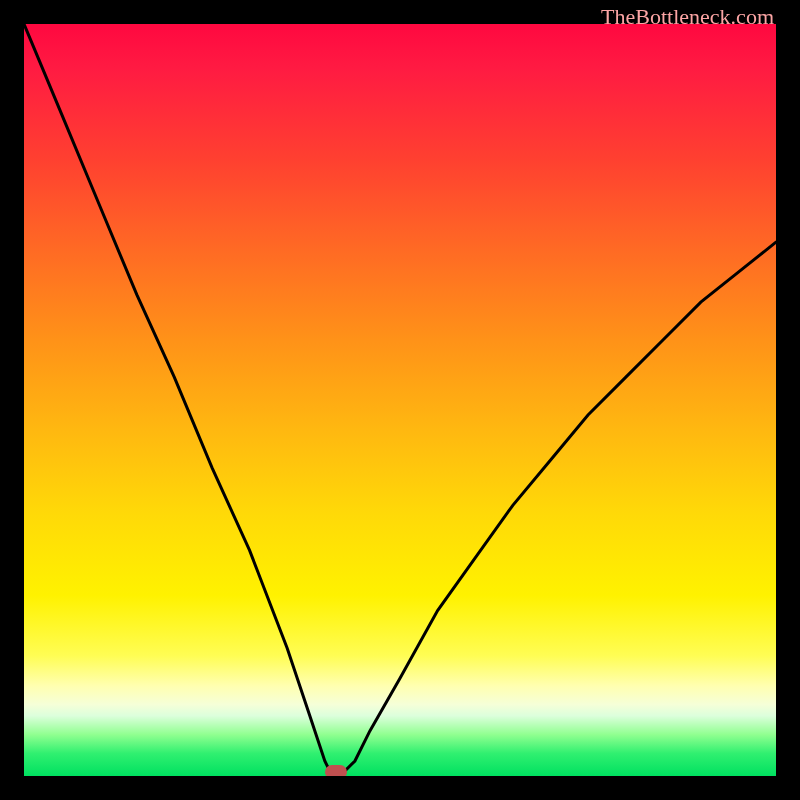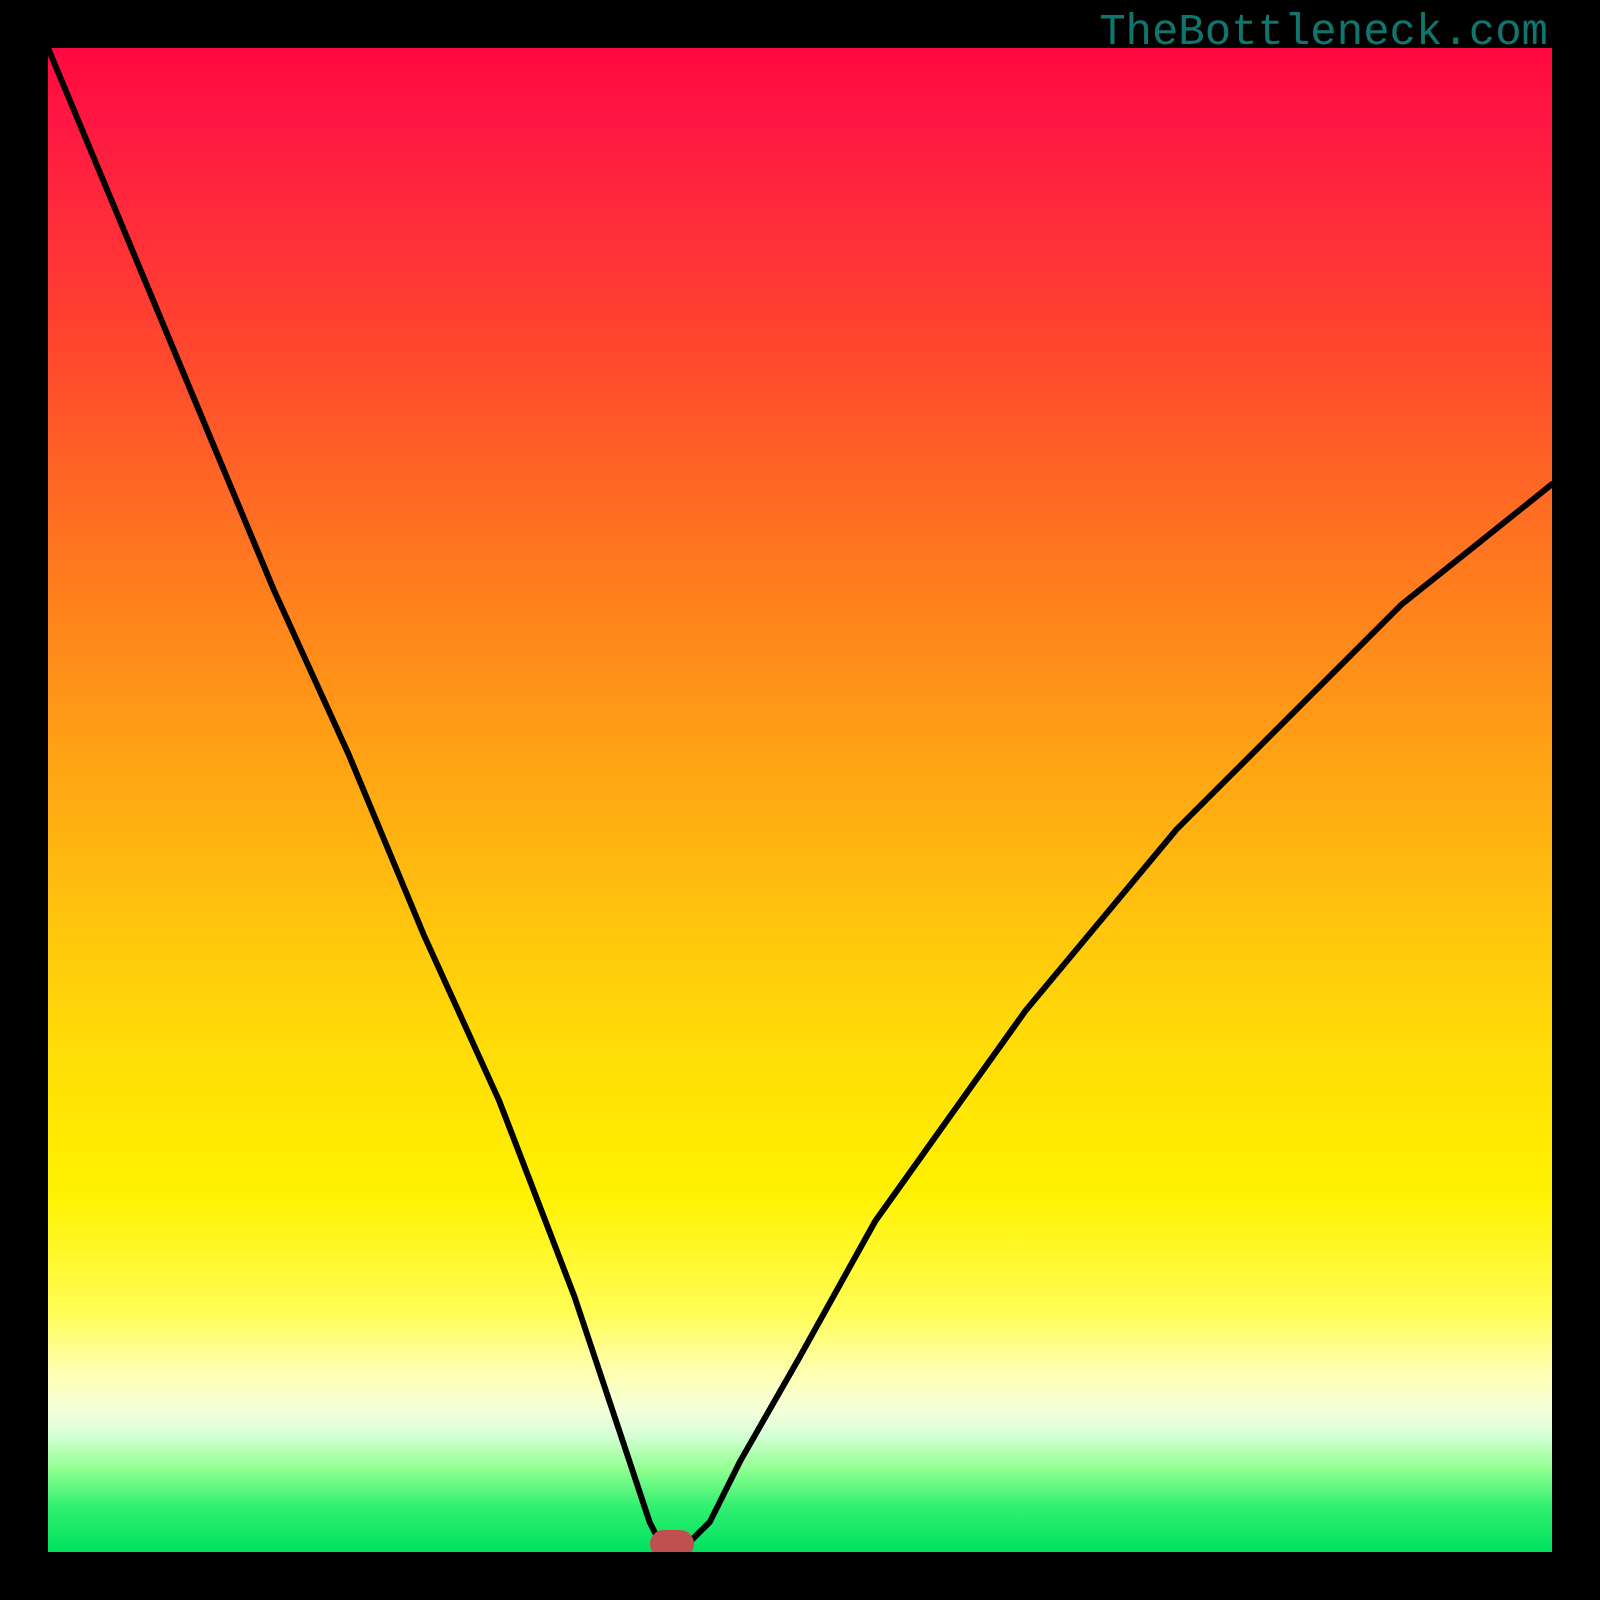--- a/index.html
+++ b/index.html
@@ -64,25 +64,25 @@
     width: 22px;
     height: 14px;
     border-radius: 7px;
     background: #c05050;
     transform: translate(-50%, -50%);
   }
   .watermark {
     position: absolute;
     top: 4px;
     right: 26px;
-    color: #0f766e;
+    color: #fca5a5;
     font-size: 22px;
     font-weight: 400;
     letter-spacing: 0px;
-    font-family: Liberation Mono, monospace;
+    font-family: Liberation Serif, serif;
   }
 </style>
 </head>
 <body>
 
 <div class="frame">
 
   <div class="plot">
     <div class="gradient"></div>
 

